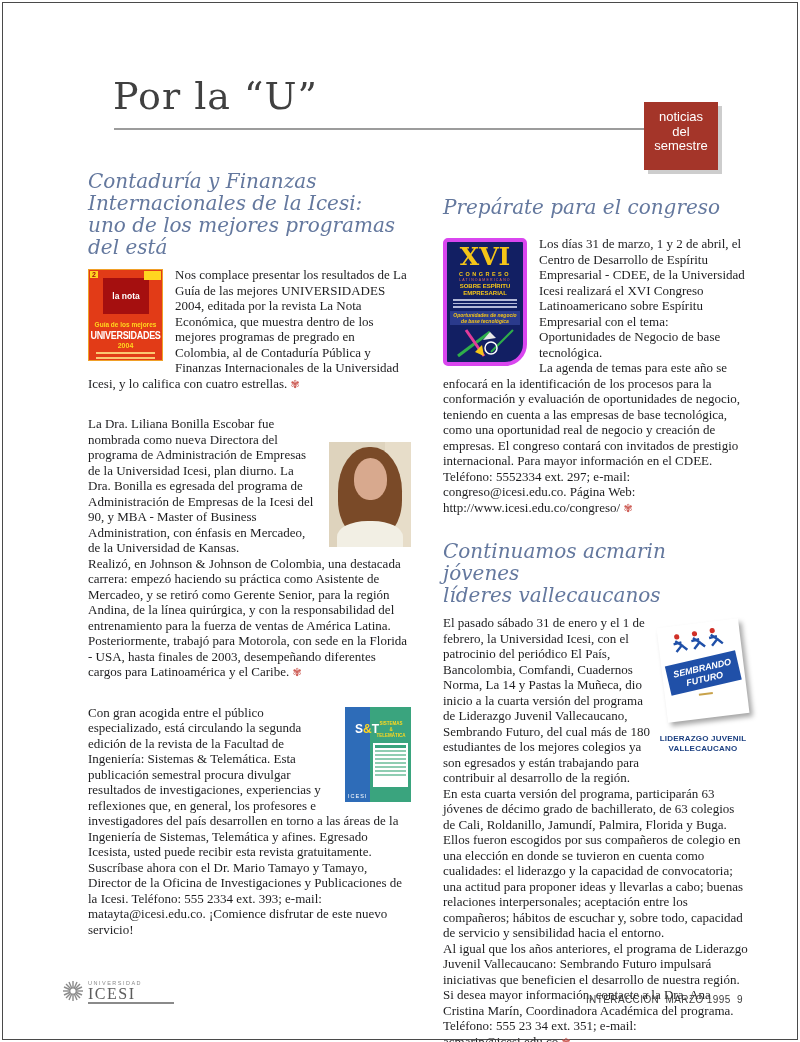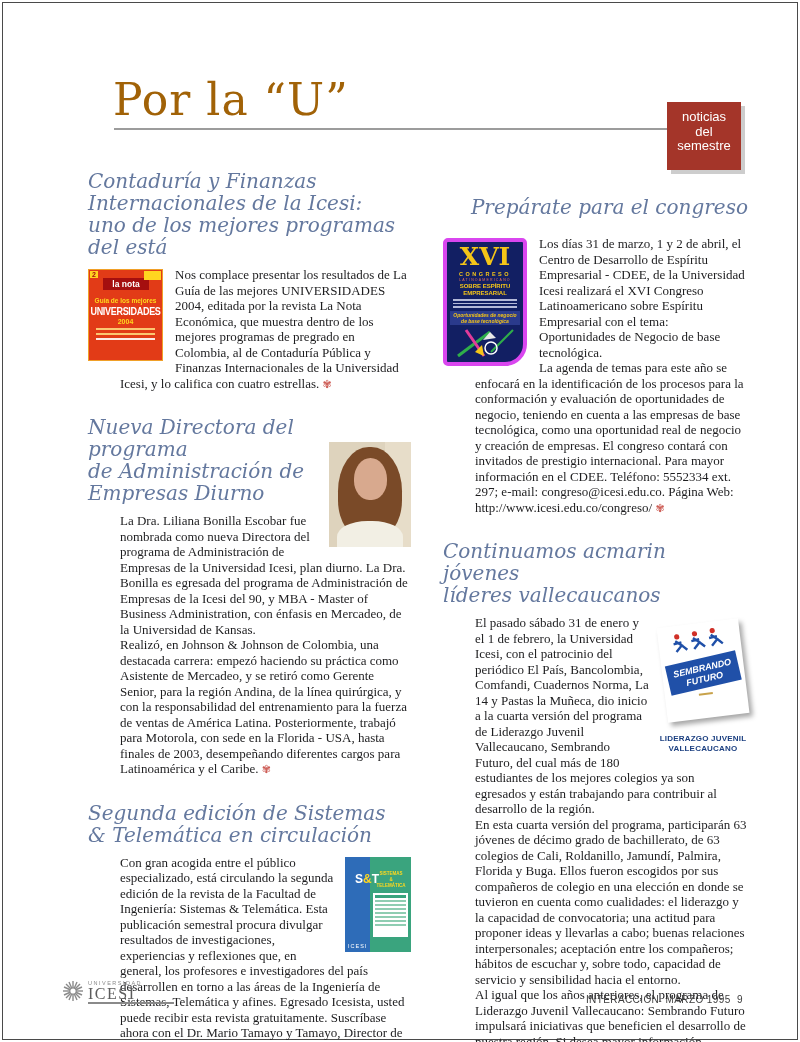--- a/index.html
+++ b/index.html
@@ -2,47 +2,47 @@
 <html><head>
 <meta charset="utf-8">
 <style>
   html,body{margin:0;padding:0;background:#ffffff;}
   #page{position:relative;width:800px;height:1042px;background:#fff;overflow:hidden;
         font-family:"Liberation Serif",serif;color:#1d1d1f;}
   #frame{position:absolute;inset:2px;border:1px solid #4a4a4a;pointer-events:none;}
 
   
   .title{position:absolute;left:113px;top:76px;font-family:"DejaVu Serif",serif;
-         font-size:44px;line-height:1.1;color:#a16207;letter-spacing:1px;}
+         font-size:38px;line-height:1.1;color:#404040;letter-spacing:1px;}
   .rule{position:absolute;left:114px;top:128px;width:568px;height:2px;background:#9c9c9c;}
-  .badge{position:absolute;left:667px;top:102px;width:74px;height:60px;background:#a43529;
+  .badge{position:absolute;left:644px;top:102px;width:74px;height:60px;background:#a43529;
          box-shadow:4px 4px 0 #cdcdcd;color:#fff;font-family:"Liberation Sans",sans-serif;
          font-size:13px;line-height:14.5px;text-align:center;padding-top:8px;}
   .preline{white-space:pre-line;}
 
   
   .col{position:absolute;top:170px;}
   #col-left{left:88px;width:323px;}
   #col-right{left:443px;top:196px;width:305px;}
 
   h2.sechead{font-family:"DejaVu Serif",serif;font-style:italic;font-weight:normal;
              color:#64789e;font-size:20px;line-height:22px;margin:0 0 9px 0;}
-  p.body{font-size:13px;line-height:15.5px;margin:0;text-align:left;padding-left:32px;}
+  p.body{font-size:13px;line-height:15.5px;margin:0;text-align:left;}
   .indent{text-indent:16px;display:inline-block;}
   .flower{color:#cd5c55;font-size:11px;}
   .sec{margin-bottom:24px;overflow:visible;}
 
   
   .lanota{float:left;width:73px;height:90px;margin:2px 12px 4px 0;background:#e23b17;
           border:1px solid #f0a028;position:relative;font-family:"Liberation Sans",sans-serif;}
   .ln-num{position:absolute;top:1px;left:1px;background:#ffd520;color:#a50f0f;
           font-size:7px;font-weight:bold;padding:0 2px;}
   .ln-promo{position:absolute;top:1px;right:1px;width:17px;height:9px;background:#ffd520;}
   .ln-masthead{width:46px;margin:8px auto 0 14px;background:#a50f0f;color:#fff;
-               font-size:8.5px;font-weight:bold;text-align:center;padding:1px 0;}
+               font-size:8.5px;font-weight:bold;text-align:center;padding:13px 0;}
   .ln-tag{color:#ffd81e;font-size:6.5px;font-weight:bold;text-align:center;margin-top:7px;}
   .ln-univ{color:#fff;font-size:9px;font-weight:bold;text-align:center;letter-spacing:-0.3px;
            transform:scaleY(1.25);margin-top:2px;}
   .ln-year{color:#ffd81e;font-size:7px;font-weight:bold;text-align:center;margin-top:2px;}
   .ln-line{height:2px;margin:3px 7px 0 7px;background:rgba(255,225,130,.85);}
   .ln-line.w{background:rgba(255,255,255,.9);}
 
   
   .portrait{float:right;width:82px;height:105px;margin:26px 0 6px 10px;background:#ded3bd;
             position:relative;overflow:hidden;}
@@ -143,31 +143,26 @@
       </div>
     </div>
 
     <div class="sec">
       <div class="portrait">
         <div class="po-curtain"></div>
         <div class="po-hair"></div>
         <div class="po-face"></div>
         <div class="po-shirt"></div>
       </div>
-      <h2 class="sechead preline">Nueva Directora del programa
-de Administración de
-Empresas Diurno</h2>
       <p class="body">La Dra. Liliana Bonilla Escobar fue nombrada como nueva Directora del programa de Administración de Empresas de la Universidad Icesi, plan diurno. La Dra. Bonilla es egresada del programa de Administración de Empresas de la Icesi del 90, y MBA - Master of Business Administration, con énfasis en Mercadeo, de la Universidad de Kansas.</p>
       <p class="body"><span>Realizó, en Johnson &amp; Johnson de Colombia, una destacada carrera: empezó haciendo su práctica como Asistente de Mercadeo, y se retiró como Gerente Senior, para la región Andina, de la línea quirúrgica, y con la responsabilidad del entrenamiento para la fuerza de ventas de América Latina. Posteriormente, trabajó para Motorola, con sede en la Florida - USA, hasta finales de 2003, desempeñando diferentes cargos para Latinoamérica y el Caribe.</span>
         <span class="flower">✾</span></p>
     </div>
 
     <div class="sec">
-      <h2 class="sechead preline">Segunda edición de Sistemas
-&amp; Telemática en circulación</h2>
       <div>
         <div class="syt">
           <div class="syt-blue"></div>
           <div class="syt-green"></div>
           <div class="syt-st"><span>S</span><span class="syt-amp">&amp;</span><span>T</span></div>
           <div class="syt-title preline">SISTEMAS
 &amp;
 TELEMÁTICA</div>
           <div class="syt-box">
             <div class="syt-boxhead"></div>
@@ -183,21 +178,21 @@
         </div>
         <p class="body"><span>Con gran acogida entre el público especializado, está circulando la segunda edición de la revista de la Facultad de Ingeniería: Sistemas &amp; Telemática.  Esta publicación semestral procura divulgar resultados de investigaciones, experiencias y reflexiones que, en general, los profesores e investigadores del país desarrollen en torno a las áreas de la Ingeniería de Sistemas, Telemática y afines. Egresado Icesista, usted puede recibir esta revista gratuitamente. Suscríbase ahora con el Dr. Mario Tamayo y Tamayo, Director de la Oficina de Investigaciones y Publicaciones de la Icesi. Teléfono: 555 2334 ext. 393; e-mail: matayta@icesi.edu.co. ¡Comience disfrutar de este nuevo servicio!</span>
           </p>
       </div>
     </div>
   </div>
 
   <div class="col" id="col-right">
 
     <div class="sec">
-      <h2 class="sechead" style="margin-bottom:18px;text-align:right;">Prepárate para el congreso</h2>
+      <h2 class="sechead" style="margin-bottom:18px;">Prepárate para el congreso</h2>
       <div>
         <div class="congreso">
           <div class="cg-roman">XVI</div>
           <div class="cg-name">CONGRESO</div>
           <div class="cg-region">LATINOAMERICANO</div>
           <div class="cg-subject preline">SOBRE ESPÍRITU
 EMPRESARIAL</div>
           <div class="cg-info">
             <div></div>
               <div></div>

